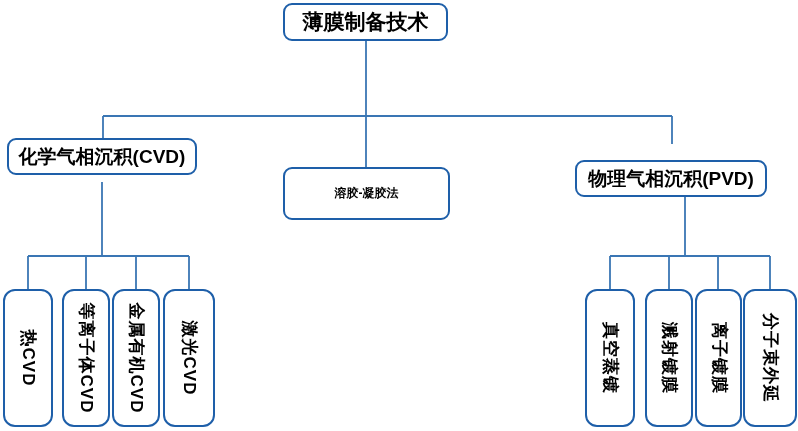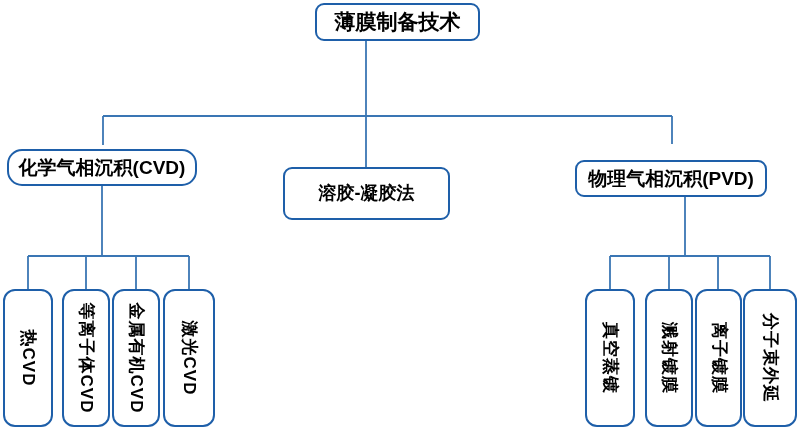--- a/index.html
+++ b/index.html
@@ -37,23 +37,23 @@
     border-radius: 9px;
     display: flex;
     flex-direction: column;
     align-items: center;
     justify-content: center;
     font-weight: 700;
     color: var(--text-color);
     text-align: center;
     line-height: 1.25;
   }
-  .node-root   { left: 283px; top: 3px;   width: 165px; height: 38px; font-size: 21px; margin-left: 32px; }
-  .node-cvd    { left: 7px;   top: 149px; width: 190px; height: 37px; font-size: 19px; border-radius: 15px; }
-  .node-solgel { left: 283px; top: 167px; width: 167px; height: 53px; font-size: 18px; }
+  .node-root   { left: 283px; top: 3px;   width: 165px; height: 38px; font-size: 21px; }
+  .node-cvd    { left: 7px;   top: 138px; width: 190px; height: 37px; font-size: 19px; }
+  .node-solgel { left: 283px; top: 167px; width: 167px; height: 53px; font-size: 12px; }
   .node-pvd    { left: 575px; top: 160px; width: 192px; height: 37px; font-size: 19px; }
   .vnode {
     position: absolute;
     top: 289px;
     height: 138px;
     background: var(--bg-color);
     border: 2.5px solid var(--border-color);
     border-radius: 12px;
   }
   .vnode .vlabel {

